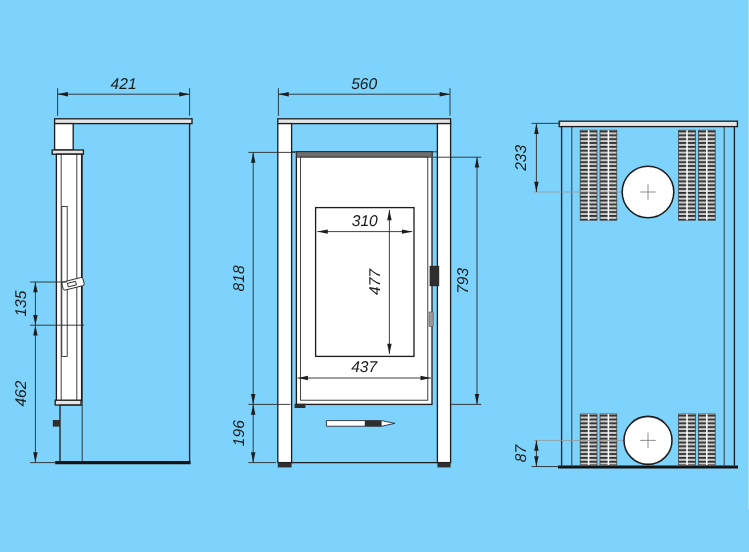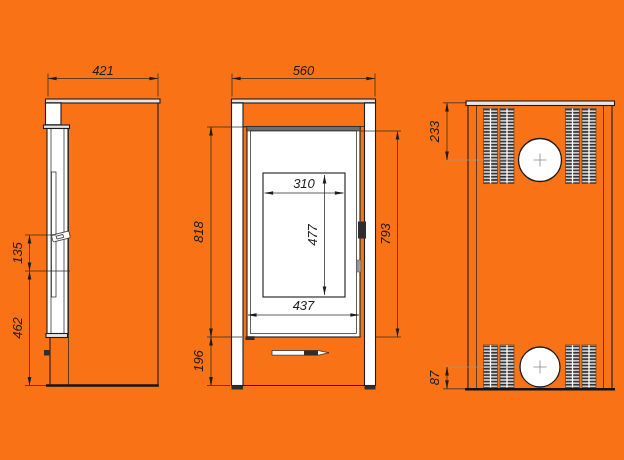--- a/index.html
+++ b/index.html
@@ -1,17 +1,17 @@
 <!DOCTYPE html>
 <html><head>
 <meta charset="utf-8">
 <style>
   html,body { margin:0; padding:0; background:#ffffff; }
   .stage {
-    position:relative; width:624px; height:460px; background:#f97316;
+    position:relative; width:624px; height:460px; background:#7dd3fc;
     font-family:"Liberation Sans", sans-serif; overflow:hidden;
   }
   svg { display:block; }
   .ol   { stroke:#1d1d1f; stroke-width:1.1; fill:none; }
   .olth { stroke:#1d1d1f; stroke-width:0.7; fill:none; }
   .thick{ stroke:#141414; stroke-width:2.6; fill:none; }
   .fw   { fill:#ffffff; }
   .fg   { fill:#e6e6e6; }
   .dk   { fill:#2e2e2e; stroke:none; }
   .dim  { stroke:#2b2b2b; stroke-width:0.75; fill:none; }

